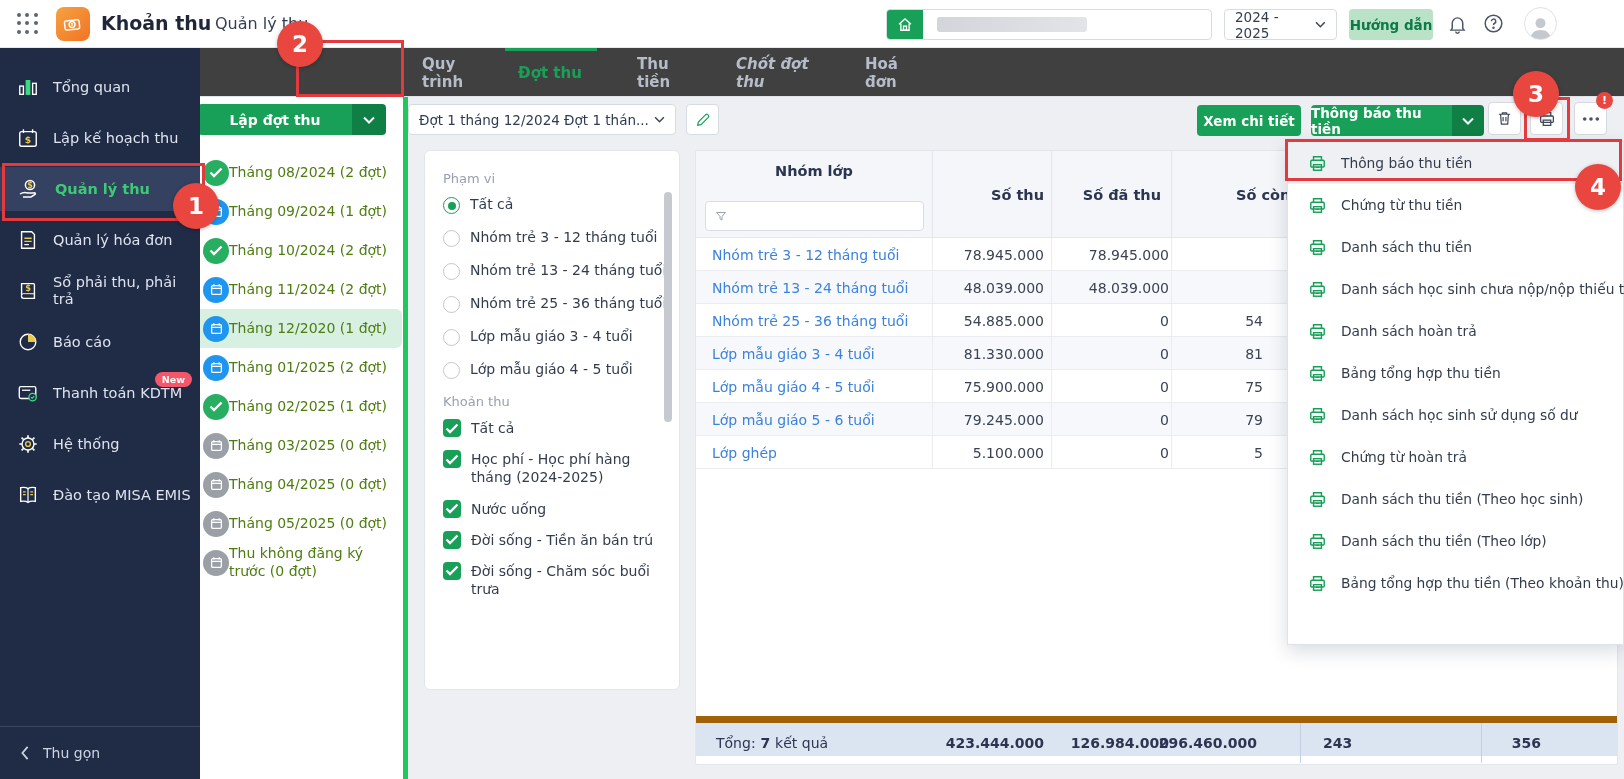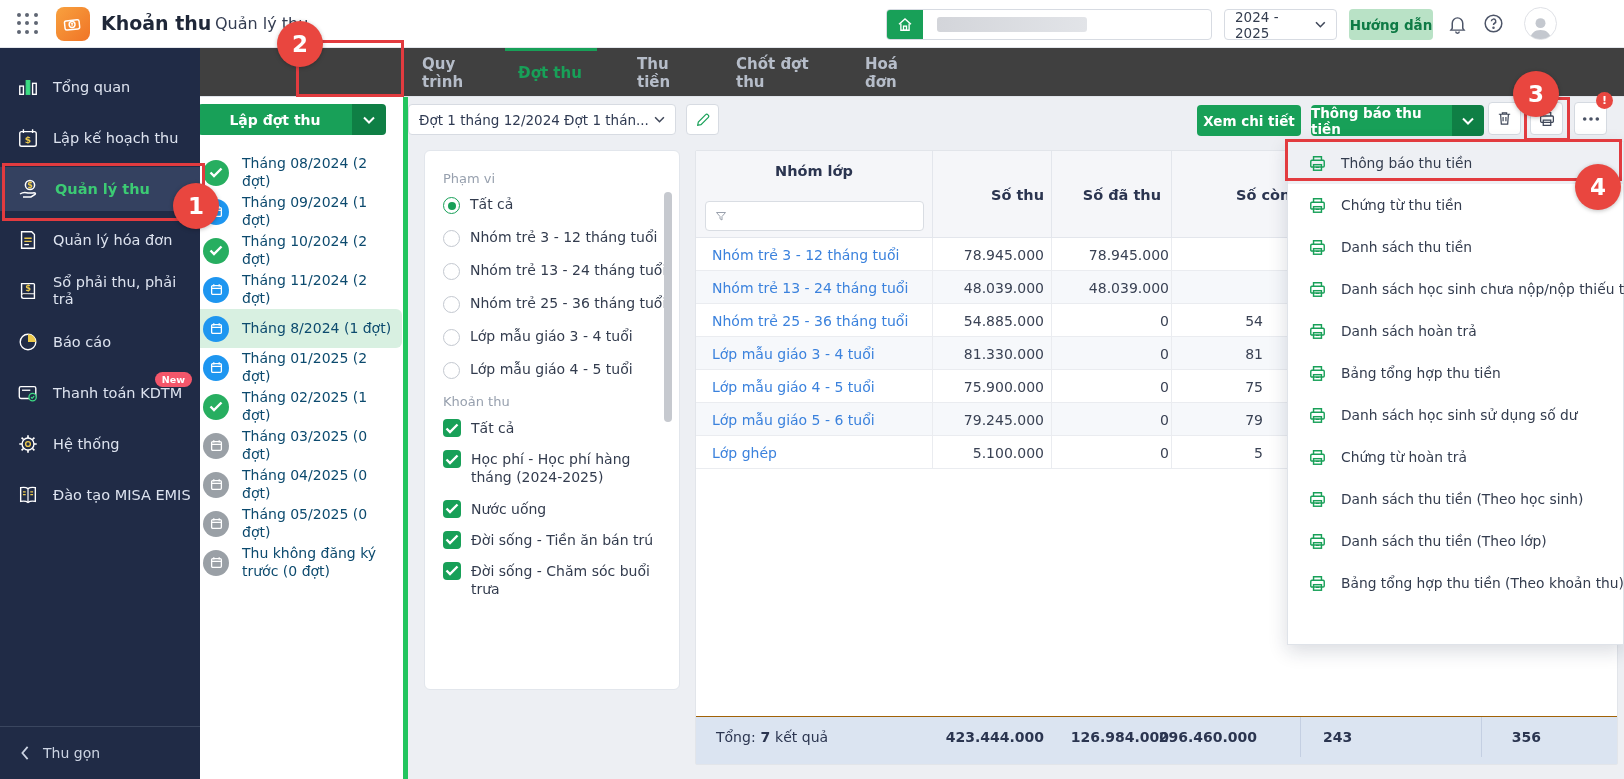--- a/index.html
+++ b/index.html
@@ -36,21 +36,21 @@
   .tabbar{position:absolute;left:200px;top:48px;width:1424px;height:49px;background:#404040;border-bottom:1px solid #e0e4ea;z-index:3}
   .tab{position:absolute;top:0;height:49px;display:flex;align-items:center;justify-content:center;font-size:15px;font-weight:600;color:#b6bdc9;cursor:pointer}
   .tab.active{color:#18a058}
   .tab-indicator{position:absolute;left:305px;top:0;width:92px;height:3px;background:#18a058}
   
   .months{position:absolute;left:188px;top:97px;width:220px;height:682px;background:#fff;border-right:5px solid #22c55e}
   .btn-create{position:absolute;left:10px;top:7px;width:188px;height:31px;border-radius:4px;overflow:hidden;display:flex;cursor:pointer}
   .btn-create .main{flex:1;background:#18a058;color:#fff;font-weight:700;font-size:14px;display:flex;align-items:center;justify-content:center}
   .btn-create .chev{width:34px;background:#0f7f45;display:flex;align-items:center;justify-content:center}
   .month-list{position:absolute;left:6px;top:56px;width:208px}
-  .month-item{display:flex;align-items:center;gap:13px;min-height:39px;padding:2px 4px 2px 9px;border-radius:6px;font-size:14px;color:#0c4a6e;cursor:pointer}
+  .month-item{display:flex;align-items:center;min-height:39px;padding:2px 4px 2px 9px;border-radius:6px;font-size:14px;color:#4d7c0f;cursor:pointer}
   .month-item.selected{background:#d8f0e1}
   .m-ico{width:26px;height:26px;border-radius:50%;flex:none;display:flex;align-items:center;justify-content:center}
   .m-ico.check{background:#27ae60}.m-ico.calblue{background:#1e96f0}.m-ico.calgray{background:#9aa0a6}
   .month-label{line-height:1.25}
   
   .period-select{position:absolute;left:408px;top:104px;width:268px;height:31px;background:#fff;border:1px solid #d7dbe2;border-radius:4px;display:flex;align-items:center;justify-content:space-between;padding:0 10px;font-size:13.5px;color:#2f3a52;cursor:pointer}
   .pencil-btn{position:absolute;left:686px;top:104px;width:33px;height:31px;background:#fff;border:1px solid #d7dbe2;border-radius:4px;display:flex;align-items:center;justify-content:center;cursor:pointer}
   .btn-green{position:absolute;background:#18a058;color:#fff;border-radius:4px;font-weight:700;font-size:13.5px;display:flex;align-items:center;justify-content:center;cursor:pointer}
   .btn-view{left:1197px;top:105px;width:104px;height:31px}
   .btn-split{position:absolute;left:1311px;top:105px;width:173px;height:31px;border-radius:4px;overflow:hidden;display:flex;cursor:pointer}
@@ -73,21 +73,21 @@
   .thead{position:absolute;left:0;top:0;width:100%;height:87px;background:#f5f6f9;border-bottom:1px solid #e3e6ec}
   .vline{position:absolute;top:0;width:1px;background:#e3e6ec}
   .th{position:absolute;font-weight:700;font-size:14.5px;color:#2b3550}
   .filter-input{position:absolute;left:9px;top:50px;width:219px;height:30px;background:#fff;border:1px solid #d9dde3;border-radius:4px;display:flex;align-items:center;padding-left:9px;color:#9aa1ad}
   .trow{position:absolute;left:0;width:100%;height:33px;border-bottom:1px solid #eaecf0;font-size:14px}
   .trow.alt{background:#f6f8fb}
   .td-name{position:absolute;left:16px;top:0;height:33px;display:flex;align-items:center;color:#3b82dd;cursor:pointer}
   .td-num{position:absolute;top:0;height:33px;display:flex;align-items:center;justify-content:flex-end;color:#3a4254}
   .td-b1{left:236px;width:112px}.td-b2{left:355px;width:118px}.td-b3{left:475px;width:92px}
   .cell-border{position:absolute;top:0;height:33px;width:1px;background:#eaecf0}
-  .tfoot{position:absolute;left:0;bottom:0;width:100%;height:48px;background:#dbe4f1;border-top:1px solid #a16207;font-size:14px;color:#2b3550;display:block}
+  .tfoot{position:absolute;left:0;bottom:8px;width:100%;height:40px;background:#dbe4f1;border-top:7px solid #a16207;font-size:14px;color:#2b3550;display:block}
   .tf{position:absolute;top:0;height:40px;display:flex;align-items:center;font-weight:700}
   .tf.num{justify-content:flex-end}
   .tf-border{position:absolute;top:0;height:40px;width:1px;background:#c4cfe2}
   
   .print-menu{position:absolute;left:1287px;top:141px;width:337px;height:504px;background:#fff;border:1px solid #dfe3e9;box-shadow:0 6px 18px rgba(20,30,60,.16);z-index:20}
   .menu-item{height:42px;display:flex;align-items:center;gap:14px;padding-left:20px;font-size:13.8px;color:#333c4e;cursor:pointer;white-space:nowrap}
   .menu-item.hl{background:#eef0f4}
   
   .ann-box{position:absolute;border:3px solid #e23b3f;z-index:40}
   .ann-circle{position:absolute;width:46px;height:46px;border-radius:50%;background:#e9463f;color:#fff;font-size:23px;font-weight:700;display:flex;align-items:center;justify-content:center;z-index:45;box-shadow:0 1px 4px rgba(0,0,0,.25)}
@@ -262,21 +262,21 @@
         </svg>
       <span>Thu gọn</span>
     </div>
   </div>
 
   <div class="tabbar">
     <div id="tabs-holder">
         <div class="tab" style="left: 222px; width: 66px;">Quy trình</div>
         <div class="tab active" style="left: 296px; width: 108px;">Đợt thu</div>
         <div class="tab" style="left: 437px; width: 62px;">Thu tiền</div>
-        <div class="tab" style="left: 536px; width: 92px;">Chốt đợt thu</div>
+        <div class="tab" style="left: 536px; width: 92px; font-style: italic;">Chốt đợt thu</div>
         <div class="tab" style="left: 665px; width: 64px;">Hoá đơn</div>
       </div>
     <div class="tab-indicator"></div>
   </div>
 
   <div class="months">
     <div class="btn-create">
       <div class="main">Lập đợt thu</div>
       <div class="chev">
         <svg width="12" height="8" viewBox="0 0 12 8" fill="none" stroke="#fff" stroke-width="2">
@@ -319,21 +319,21 @@
           </span>
           <span class="month-label">Tháng 11/2024 (2 đợt)</span>
         </div>
         <div class="month-item selected">
           <span class="m-ico calblue">
             <svg width="13" height="13" viewBox="0 0 24 24">
               <rect x="3" y="5" width="18" height="16" rx="2" fill="none" stroke="#fff" stroke-width="2.4"></rect>
               <path d="M7 2.5v4M17 2.5v4M3 10h18" stroke="#fff" stroke-width="2.4"></path>
             </svg>
           </span>
-          <span class="month-label">Tháng 8/2024 (1 đợt)</span>
+          <span class="month-label">Tháng 12/2020 (1 đợt)</span>
         </div>
         <div class="month-item">
           <span class="m-ico calblue">
             <svg width="13" height="13" viewBox="0 0 24 24">
               <rect x="3" y="5" width="18" height="16" rx="2" fill="none" stroke="#fff" stroke-width="2.4"></rect>
               <path d="M7 2.5v4M17 2.5v4M3 10h18" stroke="#fff" stroke-width="2.4"></path>
             </svg>
           </span>
           <span class="month-label">Tháng 01/2025 (2 đợt)</span>
         </div>

